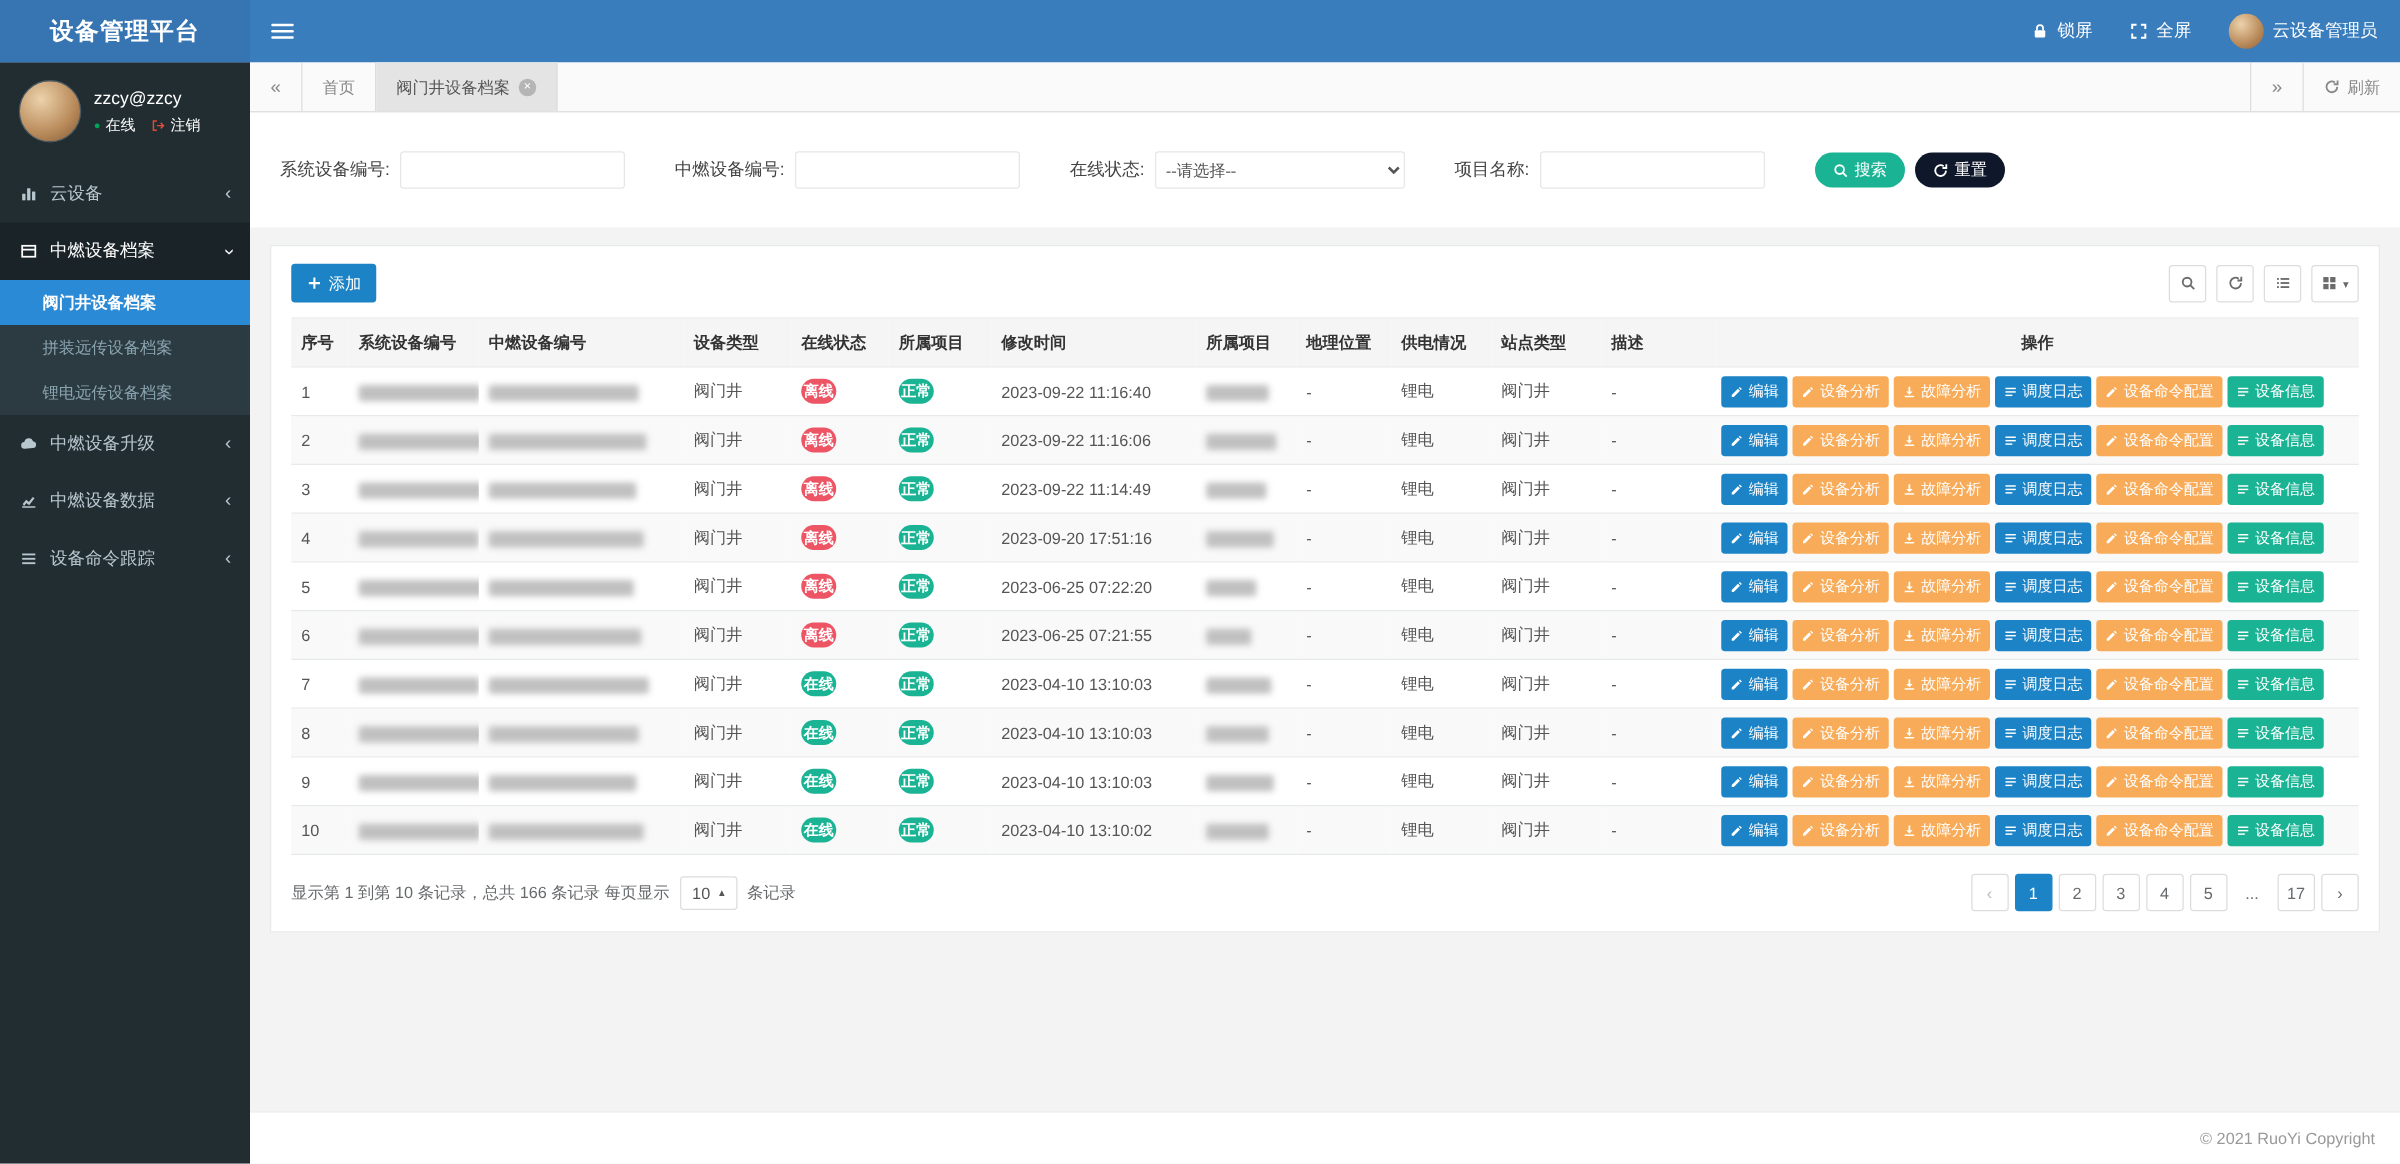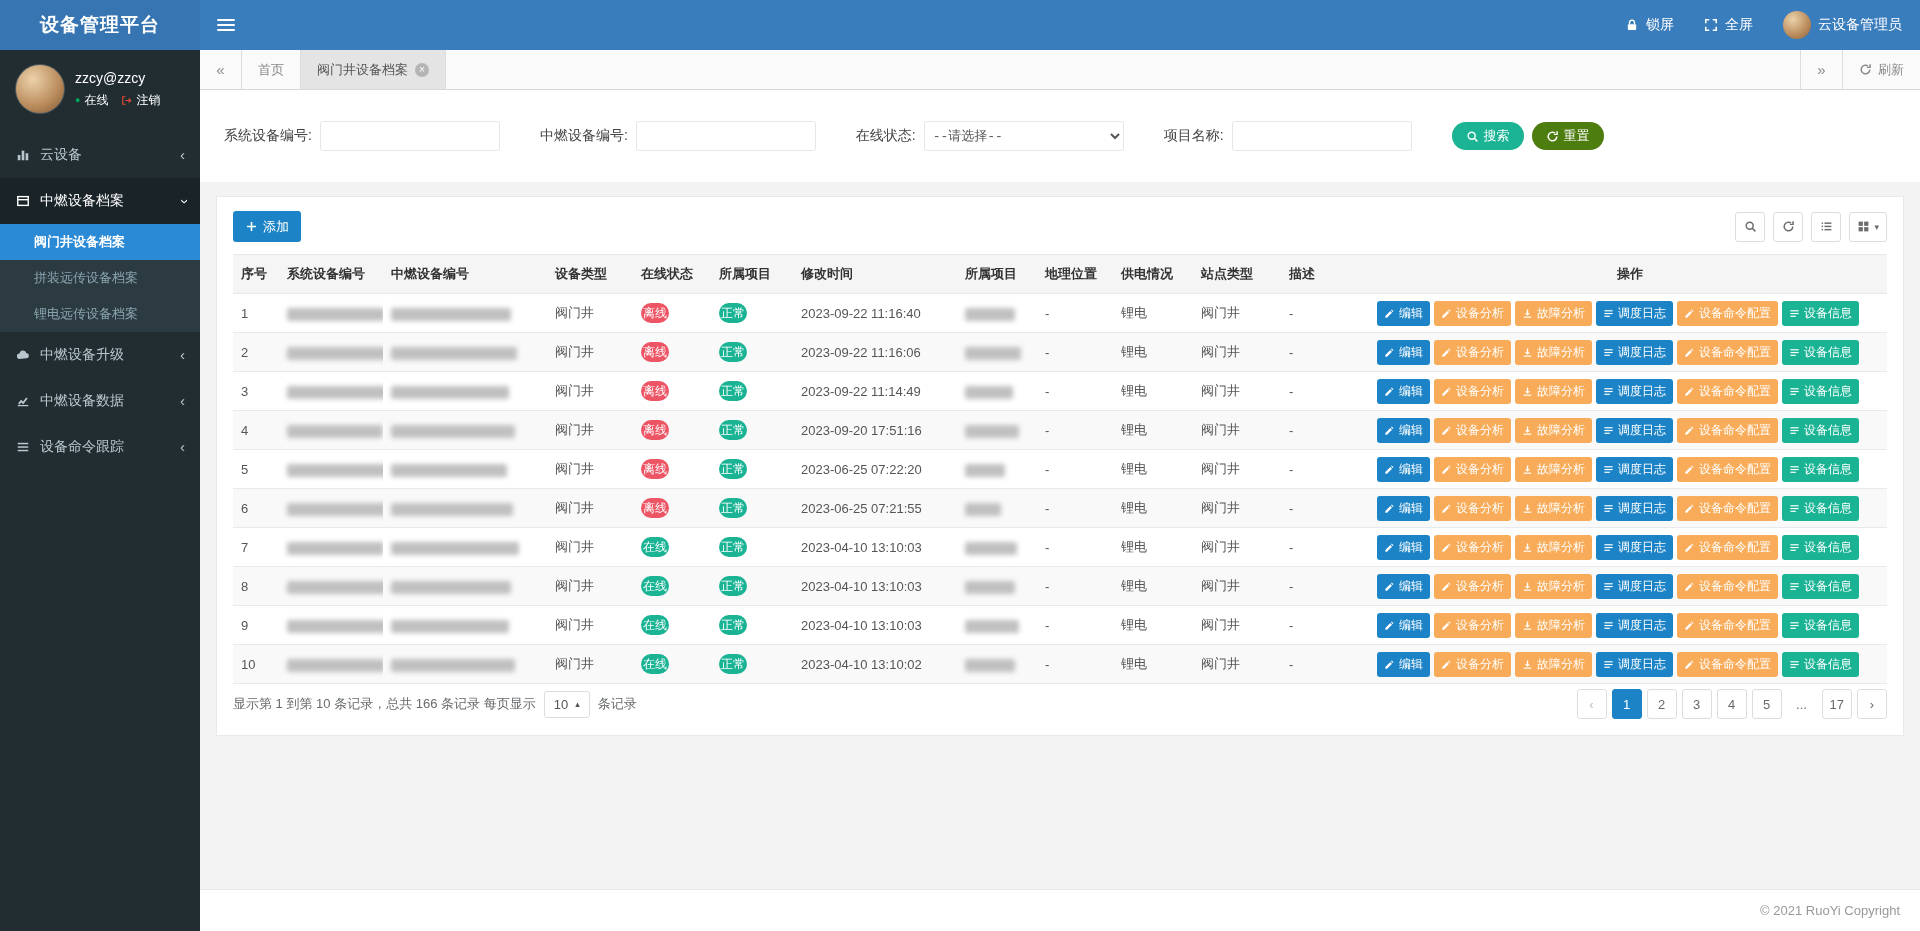--- a/index.html
+++ b/index.html
@@ -46,48 +46,48 @@
 .tab.active{background:#e4e4e4;color:#555}
 .tab-close{width:14px;height:14px;border-radius:50%;background:#b5b5b5;color:#fff;font-size:10px;line-height:14px;text-align:center;cursor:pointer}
 .tab-spacer{flex:1}
 .tab-refresh{display:flex;align-items:center;gap:6px;padding:0 16px;border-left:1px solid #ddd;color:#888;cursor:pointer}
 .content{flex:1;min-height:0;background:#f3f3f4;overflow:hidden}
 
 .search-panel{background:#fff;padding:31px 24px;display:flex;align-items:center}
 .sf-group{display:flex;align-items:center;margin-right:40px}
 .sf-group label{margin-right:8px;font-size:14px;color:#444;white-space:nowrap}
 .sf-group input{width:180px;height:30px;border:1px solid #e5e6e7;border-radius:3px;padding:0 8px;font-size:13px;color:#555;font-family:inherit}
-.sf-group select{width:200px;height:30px;border:1px solid #e5e6e7;border-radius:3px;padding:0 4px;font-size:13px;color:#555;background:#fff;font-family:Liberation Mono, monospace}
+.sf-group select{width:200px;height:30px;border:1px solid #e5e6e7;border-radius:3px;padding:0 4px;font-size:13px;color:#555;background:#fff;font-family:Liberation Serif, serif}
 .btn-search,.btn-reset{display:inline-flex;align-items:center;gap:5px;height:28px;padding:0 14px;border:none;border-radius:14px;color:#fff;font-size:13px;cursor:pointer;font-family:inherit}
 .btn-search{background:#1ab394}
-.btn-reset{background:#4d7c0f;margin-left:8px}
+.btn-reset{background:#0f172a;margin-left:8px}
 
 .panel{margin:14px 16px 0;background:#fff;border:1px solid #e7eaec;padding:14px 16px 16px}
 .panel-toolbar{display:flex;align-items:center;margin-bottom:12px}
 .btn-add{display:inline-flex;align-items:center;gap:5px;height:31px;padding:0 12px;background:#1c84c6;border:none;border-radius:3px;color:#fff;font-size:13px;cursor:pointer;font-family:inherit}
 .tool-icons{margin-left:auto;display:flex;gap:8px;align-items:center}
 .tool-btn{min-width:30px;height:30px;padding:0 7px;border:1px solid #ddd;background:#fff;border-radius:3px;color:#6b6b6b;display:inline-flex;align-items:center;justify-content:center;font-size:13px;gap:4px;cursor:pointer}
 .caret-dn{font-size:9px;color:#6b6b6b}
 table{width:100%;border-collapse:collapse;table-layout:fixed}
 th{background:#f5f5f6;font-size:13px;font-weight:bold;color:#333;text-align:left;padding:10px 8px;border-top:1px solid #e7eaec;border-bottom:1px solid #e7eaec;white-space:nowrap;overflow:hidden}
 th.th-actions{text-align:center}
 td{padding:9px 8px;border-bottom:1px solid #e7eaec;font-size:13px;color:#555;white-space:nowrap;overflow:hidden;vertical-align:middle}
 tbody tr:nth-child(even){background:#f9f9f9}
-.pill{display:inline-block;min-width:28px;text-align:center;padding:4px 0;border-radius:11px;font-size:12px;font-weight:normal;color:#fff;line-height:1}
+.pill{display:inline-block;min-width:28px;text-align:center;padding:4px 0;border-radius:11px;font-size:12px;font-weight:bold;color:#fff;line-height:1}
 .pill-red{background:#ed5565}
 .pill-green{background:#1ab394}
 .blur{display:inline-block;height:13px;background:#c0c0c0;border-radius:2px;filter:blur(2.5px);vertical-align:middle}
 td.actions{padding:6px 4px}
 .abtn{display:inline-flex;align-items:center;gap:4px;border:none;border-radius:3px;color:#fff;font-size:12px;padding:4px 7px;margin-right:4px;cursor:pointer;white-space:nowrap;font-family:Liberation Serif, serif}
 .ab-blue{background:#1c84c6}
 .ab-orange{background:#f8ac59}
 .ab-teal{background:#1ab394}
 .aic{font-size:11px}
 
-.table-footer{display:flex;margin-top:5px;font-size:13px;color:#676a6c}
+.table-footer{display:flex;margin-top:15px;font-size:13px;color:#676a6c}
 .summary{display:flex;align-items:center}
 .pagesize{display:inline-flex;align-items:center;gap:7px;border:1px solid #ddd;border-radius:3px;background:#fff;padding:5px 9px;margin:0 8px;font-size:13px;color:#555;cursor:pointer}
 .caret-up{font-size:9px;color:#555}
 .pagination{margin-left:auto;display:flex;gap:5px;align-items:center}
 .pg{min-width:30px;height:30px;padding:0 7px;display:inline-flex;align-items:center;justify-content:center;border:1px solid #ddd;background:#fff;border-radius:3px;color:#676a6c;font-size:13px;cursor:pointer}
 .pg.active{background:#1c84c6;border-color:#1c84c6;color:#fff}
 .pg.disabled{color:#bbb;cursor:default}
 .pg.pg-ellipsis{border:none;background:transparent;cursor:default}
 .page-footer{flex:0 0 42px;height:42px;background:#fff;border-top:1px solid #e7eaec;display:flex;align-items:center;justify-content:flex-end;padding:0 20px;color:#999;font-size:13px}
 </style>

